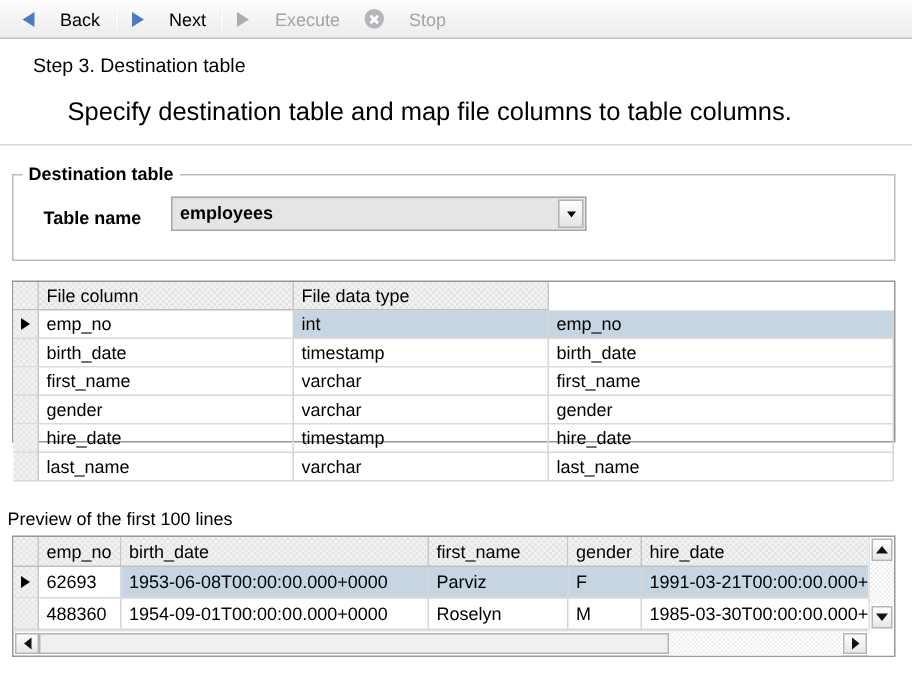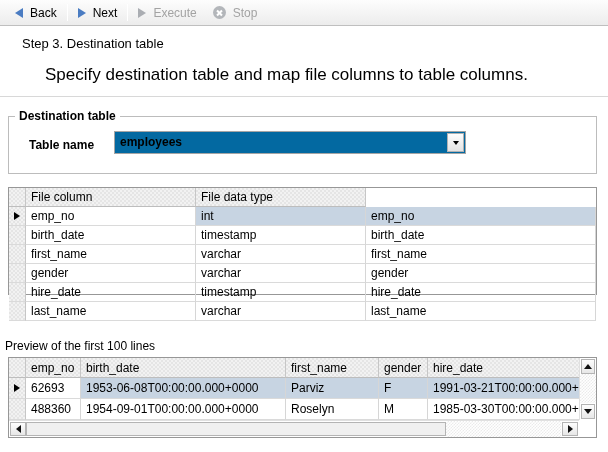--- a/index.html
+++ b/index.html
@@ -4,21 +4,21 @@
 <style>
   * { margin:0; padding:0; box-sizing:border-box; }
   html,body { background:#fff; }
   body { font-family:"Liberation Sans", sans-serif; font-size:12px; color:#000; }
   .window { position:relative; width:608px; height:452px; background:#fff; overflow:hidden; }
 
   
   .toolbar { position:absolute; top:0; left:0; width:608px; height:26px;
              background:linear-gradient(#fdfdfd,#ececec); border-bottom:1px solid #bfbfbf;
              display:flex; align-items:center; padding:0 7px; }
-  .tb-btn { display:flex; align-items:center; gap:7px; padding:0 8px; height:22px; cursor:default; }
+  .tb-btn { display:flex; align-items:center; gap:17px; padding:0 8px; height:22px; cursor:default; }
   .tb-btn .lbl { font-size:12px; }
   .tb-btn.disabled .lbl { color:#a3a3a3; }
   .tb-sep { width:1px; height:17px; background:#c3c3c3; border-right:1px solid #fff; margin:0 2px; }
   .tri { width:0; height:0; display:inline-block; }
   .tri-left-blue  { border-top:5px solid transparent; border-bottom:5px solid transparent; border-right:8px solid #4a7cc2; }
   .tri-right-blue { border-top:5px solid transparent; border-bottom:5px solid transparent; border-left:8px solid #4a7cc2; }
   .tri-right-gray { border-top:5px solid transparent; border-bottom:5px solid transparent; border-left:8px solid #aaadb2; }
   .stop-circle { position:relative; width:13px; height:13px; border-radius:50%; background:#b3b6ba; display:inline-block; }
   .stop-circle::before, .stop-circle::after { content:""; position:absolute; left:3px; top:5.5px; width:7px; height:2px; background:#fff; }
   .stop-circle::before { transform:rotate(45deg); }
@@ -26,21 +26,21 @@
 
   
   .step-title { position:absolute; left:22px; top:36px; font-weight:normal; font-size:13px; }
   .step-desc  { position:absolute; left:45px; top:65px; font-size:17px; }
   .divider    { position:absolute; left:0; top:96px; width:608px; height:1px; background:#d8d8d8; }
 
   
   .groupbox { position:absolute; left:8px; top:116px; width:589px; height:58px; border:1px solid #bcbcbc;font-weight:bold; }
   .groupbox .legend { position:absolute; left:6px; top:-8px; background:#fff; padding:0 4px; font-size:12px; }
   .field-label { position:absolute; left:20px; top:21px; font-size:12px; }
-  .combo { position:absolute; left:105px; top:14px; width:352px; height:23px; border:1px solid #a5a5a5; background:#0369a1; }
+  .combo { position:absolute; left:105px; top:14px; width:277px; height:23px; border:1px solid #a5a5a5; background:#e5e5e5; }
   .combo-text { position:absolute; left:5px; top:0; line-height:21px; font-size:12px; }
   .combo-btn { position:absolute; right:1px; top:1px; width:17px; height:19px;
                background:linear-gradient(#fdfdfd,#e4e4e4); border:1px solid #b2b2b2;
                display:flex; align-items:center; justify-content:center; }
   .arr-down-sm { width:0; height:0; border-left:3.5px solid transparent; border-right:3.5px solid transparent; border-top:4px solid #000; }
 
   
   .grid { position:absolute; background:#fff; border:1px solid #979797; }
   .g-row { display:flex; }
   .cell { padding:0 5px; overflow:hidden; white-space:nowrap;

